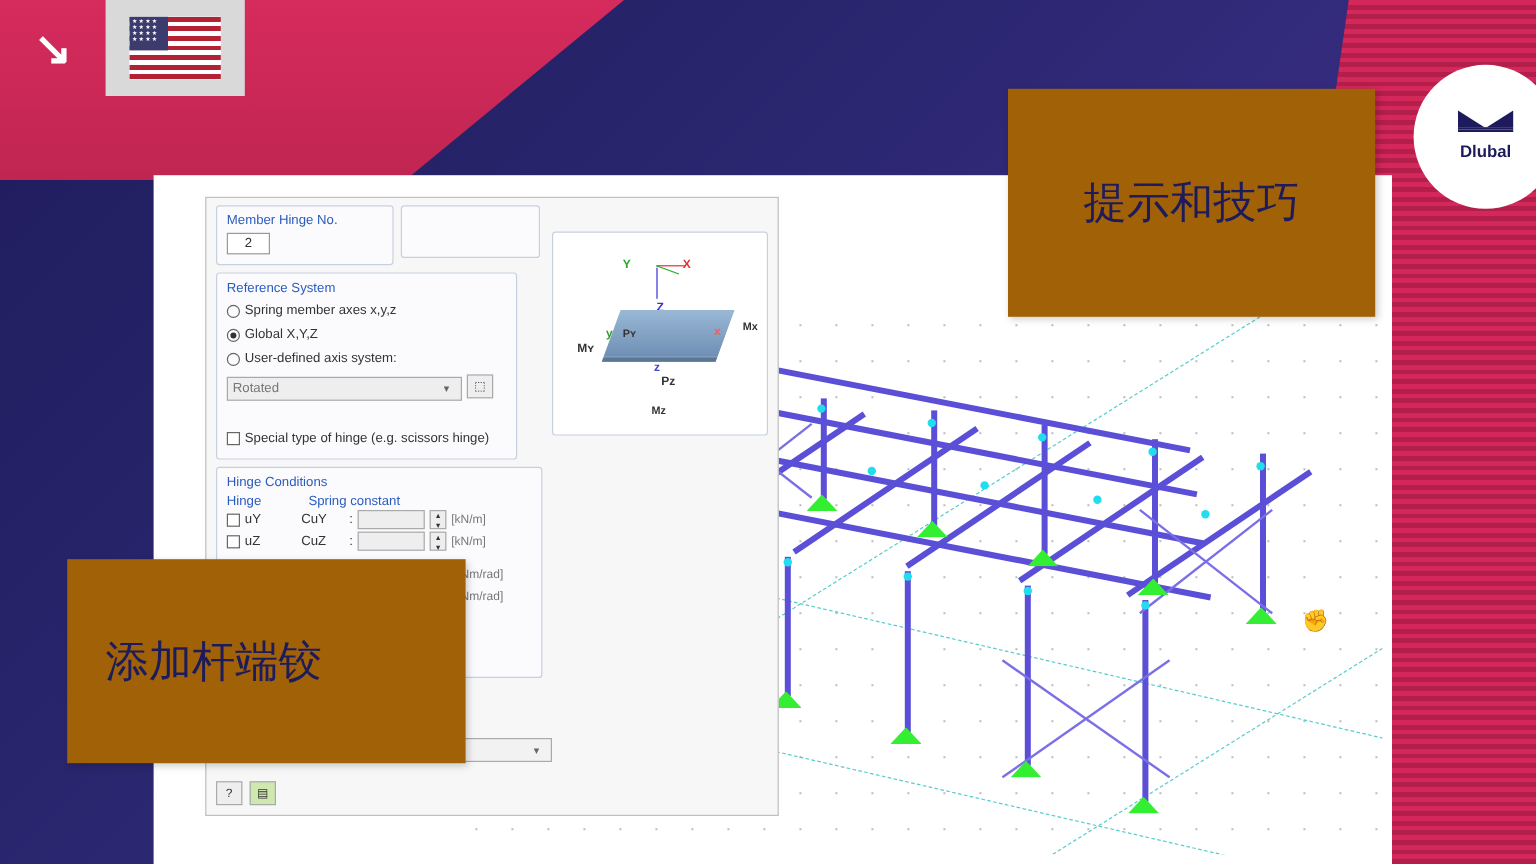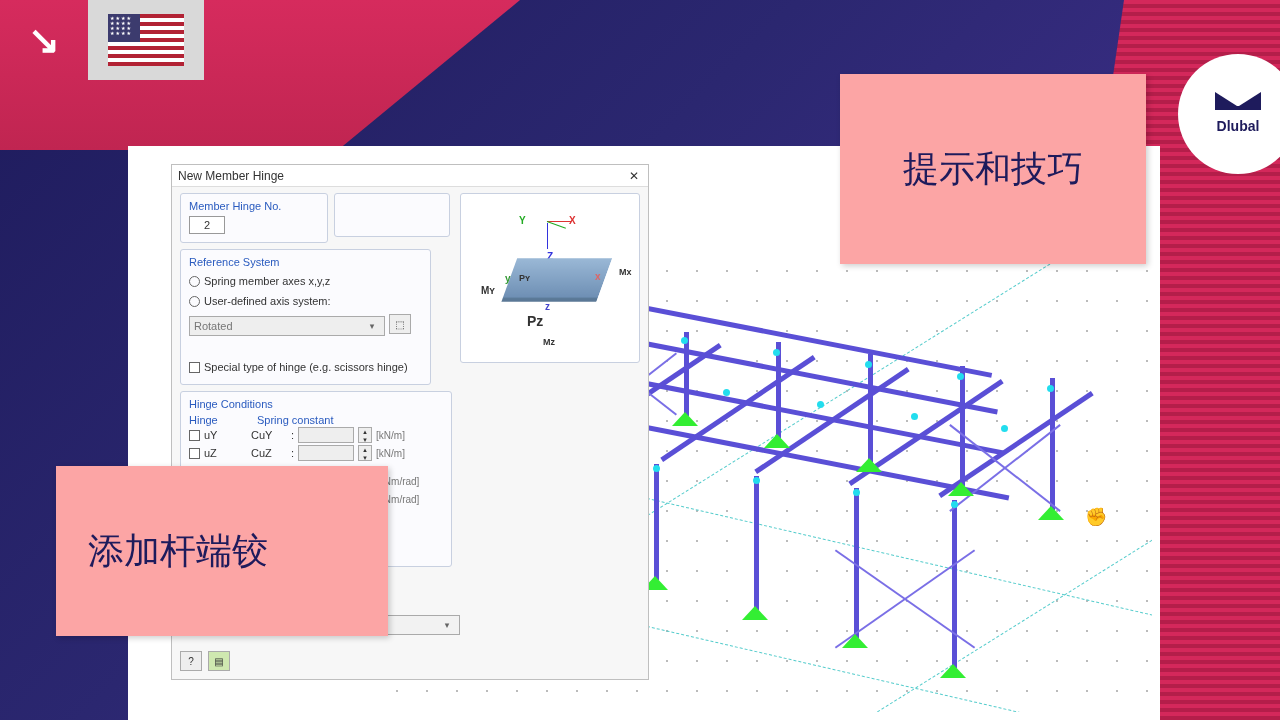--- a/index.html
+++ b/index.html
@@ -27,21 +27,21 @@
   .logo-circle { position: absolute; top: 54px; right: -18px; width: 120px; height: 120px; border-radius: 50%; background: #fff; display: flex; flex-direction: column; align-items: center; justify-content: center; color: #1e1b5c; z-index: 40; }
   .logo-bridge { width: 46px; height: 20px; position: relative; }
   .logo-bridge::before { content: ""; position: absolute; bottom: 6px; left: 0; right: 0; height: 2px; background: #1e1b5c; }
   .logo-bridge::after  { content: ""; position: absolute; bottom: 4px; left: 0; right: 0; height: 2px; background: #1e1b5c; }
   .logo-tri-l, .logo-tri-r { position: absolute; bottom: 8px; width: 0; height: 0; border-bottom: 14px solid #1e1b5c; }
   .logo-tri-l { left: 0; border-right: 22px solid transparent; }
   .logo-tri-r { right: 0; border-left: 22px solid transparent; }
   .logo-text { font-size: 14px; font-weight: bold; margin-top: 4px; }
   
   
-  .yellow-box { position: absolute; background: #fca5a5; box-shadow: 2px 2px 6px rgba(0,0,0,.2); z-index: 30; display: flex; flex-direction: column; justify-content: center; padding: 20px 32px; }
+  .yellow-box { position: absolute; background: #a16207; box-shadow: 2px 2px 6px rgba(0,0,0,.2); z-index: 30; display: flex; flex-direction: column; justify-content: center; padding: 20px 32px; }
   .yellow-tr { top: 74px; right: 134px; width: 306px; height: 190px; align-items: center; }
   .yellow-tr span { font-size: 36px; color: #1e1b5c; }
   .yellow-bl { top: 466px; left: 56px; width: 332px; height: 170px; }
   .yellow-bl .line { font-size: 36px; color: #1e1b5c; line-height: 1.5; }
   
   
   .dialog { position: absolute; top: 164px; left: 171px; width: 478px; height: 516px; background: #f7f7f7; border: 1px solid #bfbfbf; font-size: 11px; color: #333; z-index: 20; }
   .dialog-title { height: 22px; background: #fff; border-bottom: 1px solid #ddd; display: flex; align-items: center; justify-content: space-between; padding: 0 6px; font-size: 12px; }
   .dialog-close { width: 16px; height: 16px; display: flex; align-items: center; justify-content: center; cursor: pointer; }
   .dialog-body { padding: 6px 8px; }
@@ -76,21 +76,21 @@
   
   .dlg-diagram { position: absolute; top: 28px; right: 8px; width: 180px; height: 170px; border: 1px solid #c8d0e0; background: #fff; border-radius: 3px; display:flex; align-items:center; justify-content:center; }
   .beam-box { position: relative; width: 150px; height: 150px; }
   .beam { position: absolute; top: 55px; left: 35px; width: 95px; height: 40px; background: linear-gradient(#9ab8d6, #6e8fb4); transform: skewX(-20deg) rotateX(10deg); box-shadow: 0 4px 0 #5a7896; }
   .axis { position: absolute; font-size: 10px; font-weight: bold; }
   .axis.x { color: #d33; } .axis.y { color: #2a2; } .axis.z { color: #33d; }
   .axis.gx { top: 12px; left: 94px; } .axis.gy { top: 12px; left: 44px; } .axis.gz { top: 48px; left: 72px; }
   .axis.lx { top: 68px; left: 120px; color: #d66; } .axis.ly { top: 70px; left: 30px; color:#393; } .axis.lz { top: 98px; left: 70px; color:#44c; }
   .axis.my { top: 82px; left: 6px; color:#333;} .axis.py { top: 70px; left: 18px; color:#333; font-size:9px;padding-left:26px;}
   .axis.mx { top: 64px; left: 132px; color:#333; font-size:9px;margin-left:12px;}
-  .axis.pz { top: 110px; left: 52px; color:#333; font-size:14px;}
+  .axis.pz { top: 110px; left: 76px; color:#333; font-size:10px;}
   .axis.mz { top: 134px; left: 68px; color:#333; font-size:9px;}
   .arrow-line { position:absolute; background:#999; }
   .arrow-line.agx { top:18px; left:72px; width:24px; height:1px; background:#d33; }
   .arrow-line.agy { top:18px; left:52px; width:20px; height:1px; background:#2a2; transform:rotate(200deg); transform-origin:right; }
   .arrow-line.agz { top:20px; left:72px; width:1px; height:26px; background:#33d; }
 
   
   .dlg-bottom { position: absolute; bottom: 8px; left: 8px; display: flex; gap: 6px; }
   .dlg-sel { position: absolute; bottom: 44px; left: 120px; width: 168px; height: 20px; border: 1px solid #aaa; background:#f2f2f2; display:flex; align-items:center; justify-content:flex-end; padding:0 4px; color:#888; }
   
@@ -217,39 +217,39 @@
     <div class="node" style="top:96px; left:170px;"></div>
     <div class="node" style="top:108px; left:262px;"></div>
     <div class="node" style="top:120px; left:356px;"></div>
     <div class="node" style="top:132px; left:450px;"></div>
     <div class="node" style="top:144px; left:540px;"></div>
   </div>
   <span class="cursor-hand">✊</span>
 </div>
 
 <div class="dialog">
-  <div class="dialog-title">
-    <span>New Member Hinge</span>
-    <span class="dialog-close">✕</span>
-  </div>
   <div class="dialog-body">
     <div style="display:flex; gap:6px;">
       <div class="group" style="width:148px;">
         <div class="group-title">Member Hinge No.</div>
         <div class="num-small">2</div>
       </div>
       <div class="group" style="width:116px; height:44px;"></div>
     </div>
 
     <div class="group" style="width:251px;">
       <div class="group-title">Reference System</div>
       <div class="group-row">
         <label class="radio-row">
             <span class="radio"></span>
             <span>Spring member axes x,y,z</span>
+          </label>
+        <label class="radio-row">
+            <span class="radio sel"></span>
+            <span>Global X,Y,Z</span>
           </label>
         <label class="radio-row">
             <span class="radio"></span>
             <span>User-defined axis system:</span>
           </label>
         <div class="dd-row">
           <div class="dd">
             <span>Rotated</span>
             <span class="dd-btn">▾</span>
           </div>

